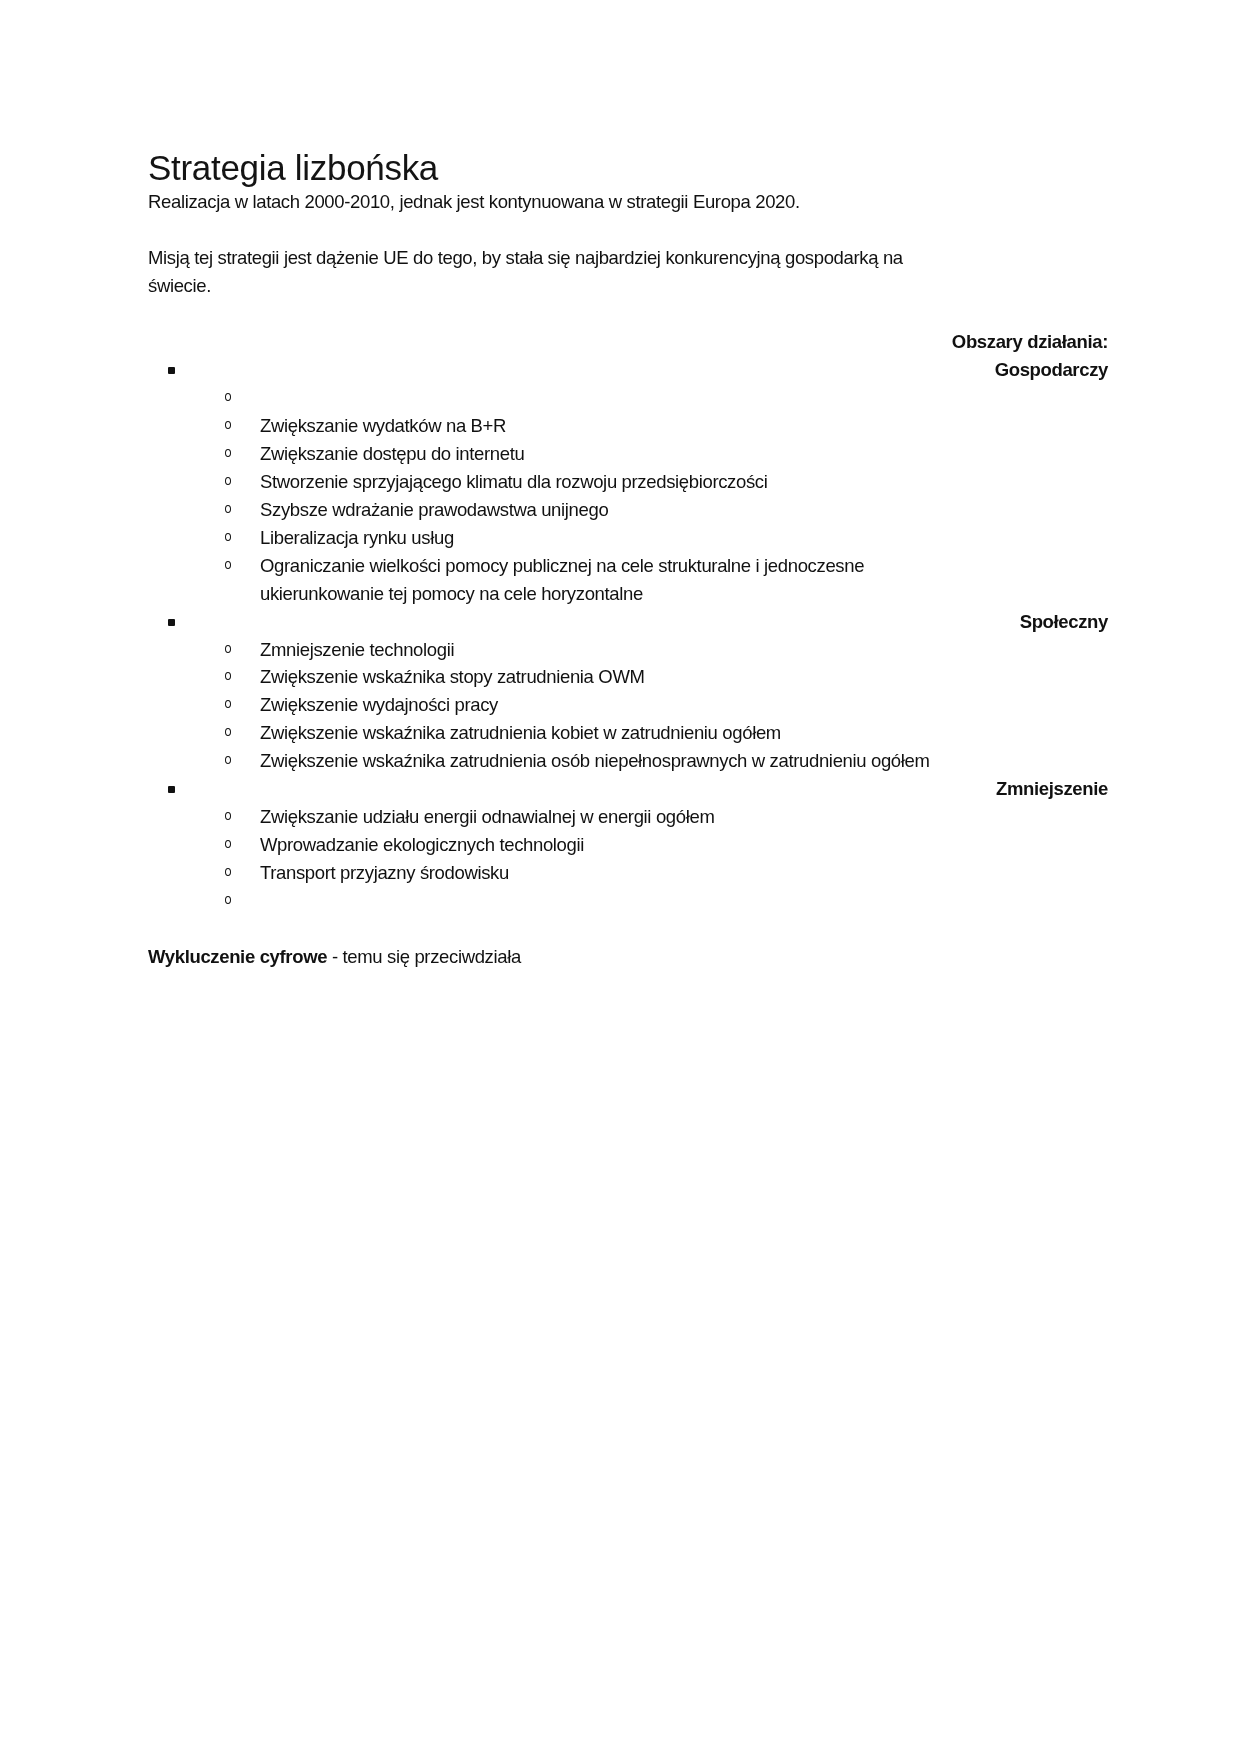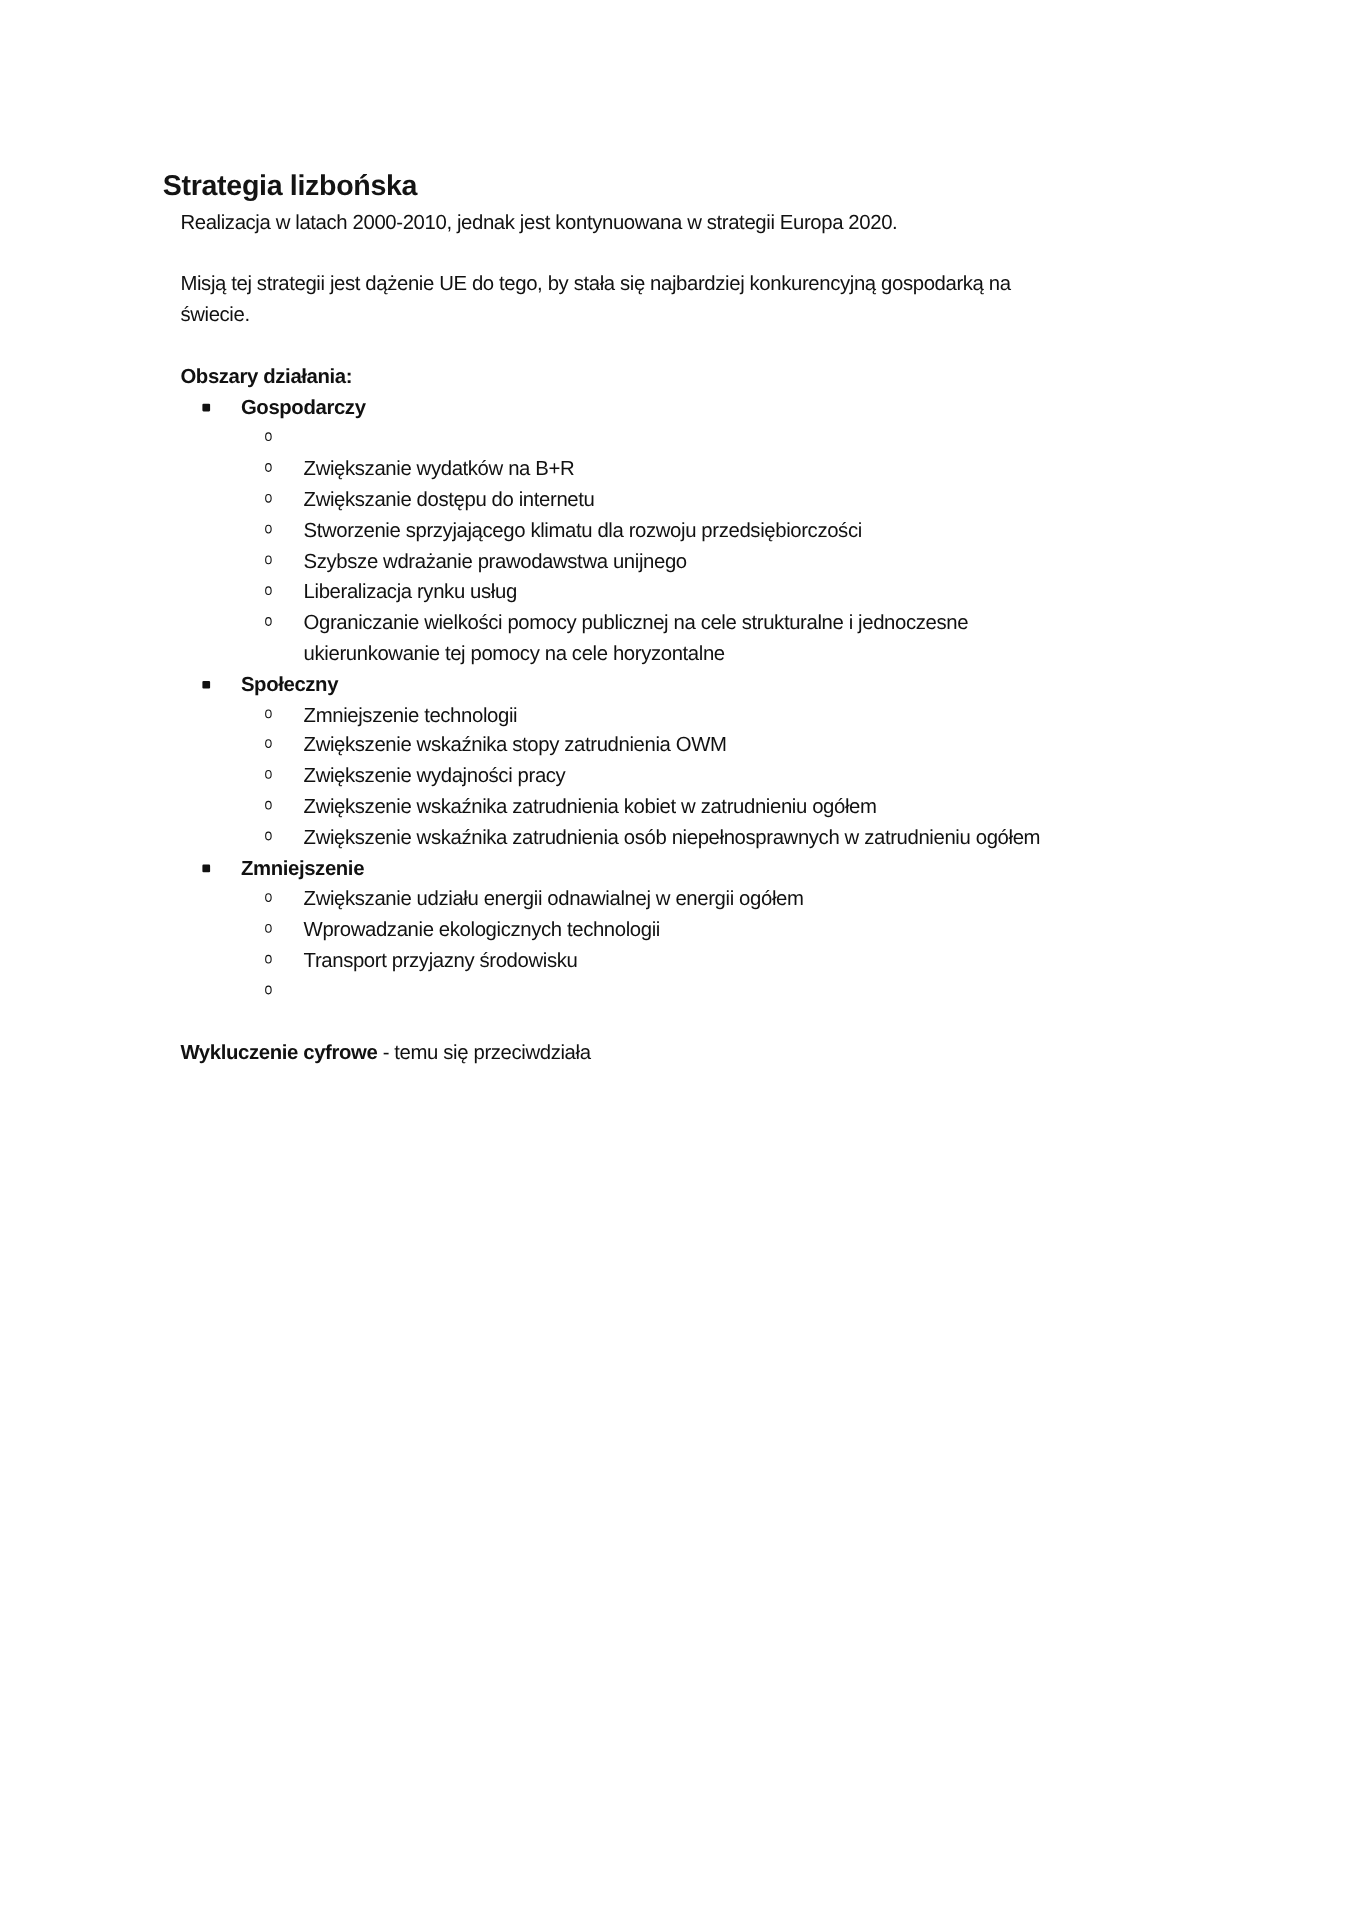--- a/index.html
+++ b/index.html
@@ -15,37 +15,36 @@
       font-family: "Liberation Sans", "DejaVu Sans", sans-serif;
       color: #111111;
     }
     .page {
       position: absolute;
       left: 148px;
       top: 148px;
       width: 960px;
     }
     .title {
-      font-size: 26px;
+      font-size: 35px;
       line-height: 40px;
-      font-weight: bold;
+      font-weight: normal;
       margin: 0;
       letter-spacing: -0.3px;
       color: #141414;
     }
     .line {
       font-size: 18.5px;
       line-height: 27.97px;
       height: 27.97px;
       white-space: nowrap;
       letter-spacing: -0.35px;
-      margin-left: 16px;
     }
     .blank { height: 27.97px; }
-    .bold { font-weight: bold; }
+    .bold { font-weight: bold; text-align: right; }
     .lvl1 {
       position: relative;
       padding-left: 55px;
     }
     .lvl1 .bullet {
       position: absolute;
       left: 20px;
       top: 11px;
       width: 7px;
       height: 7px;

